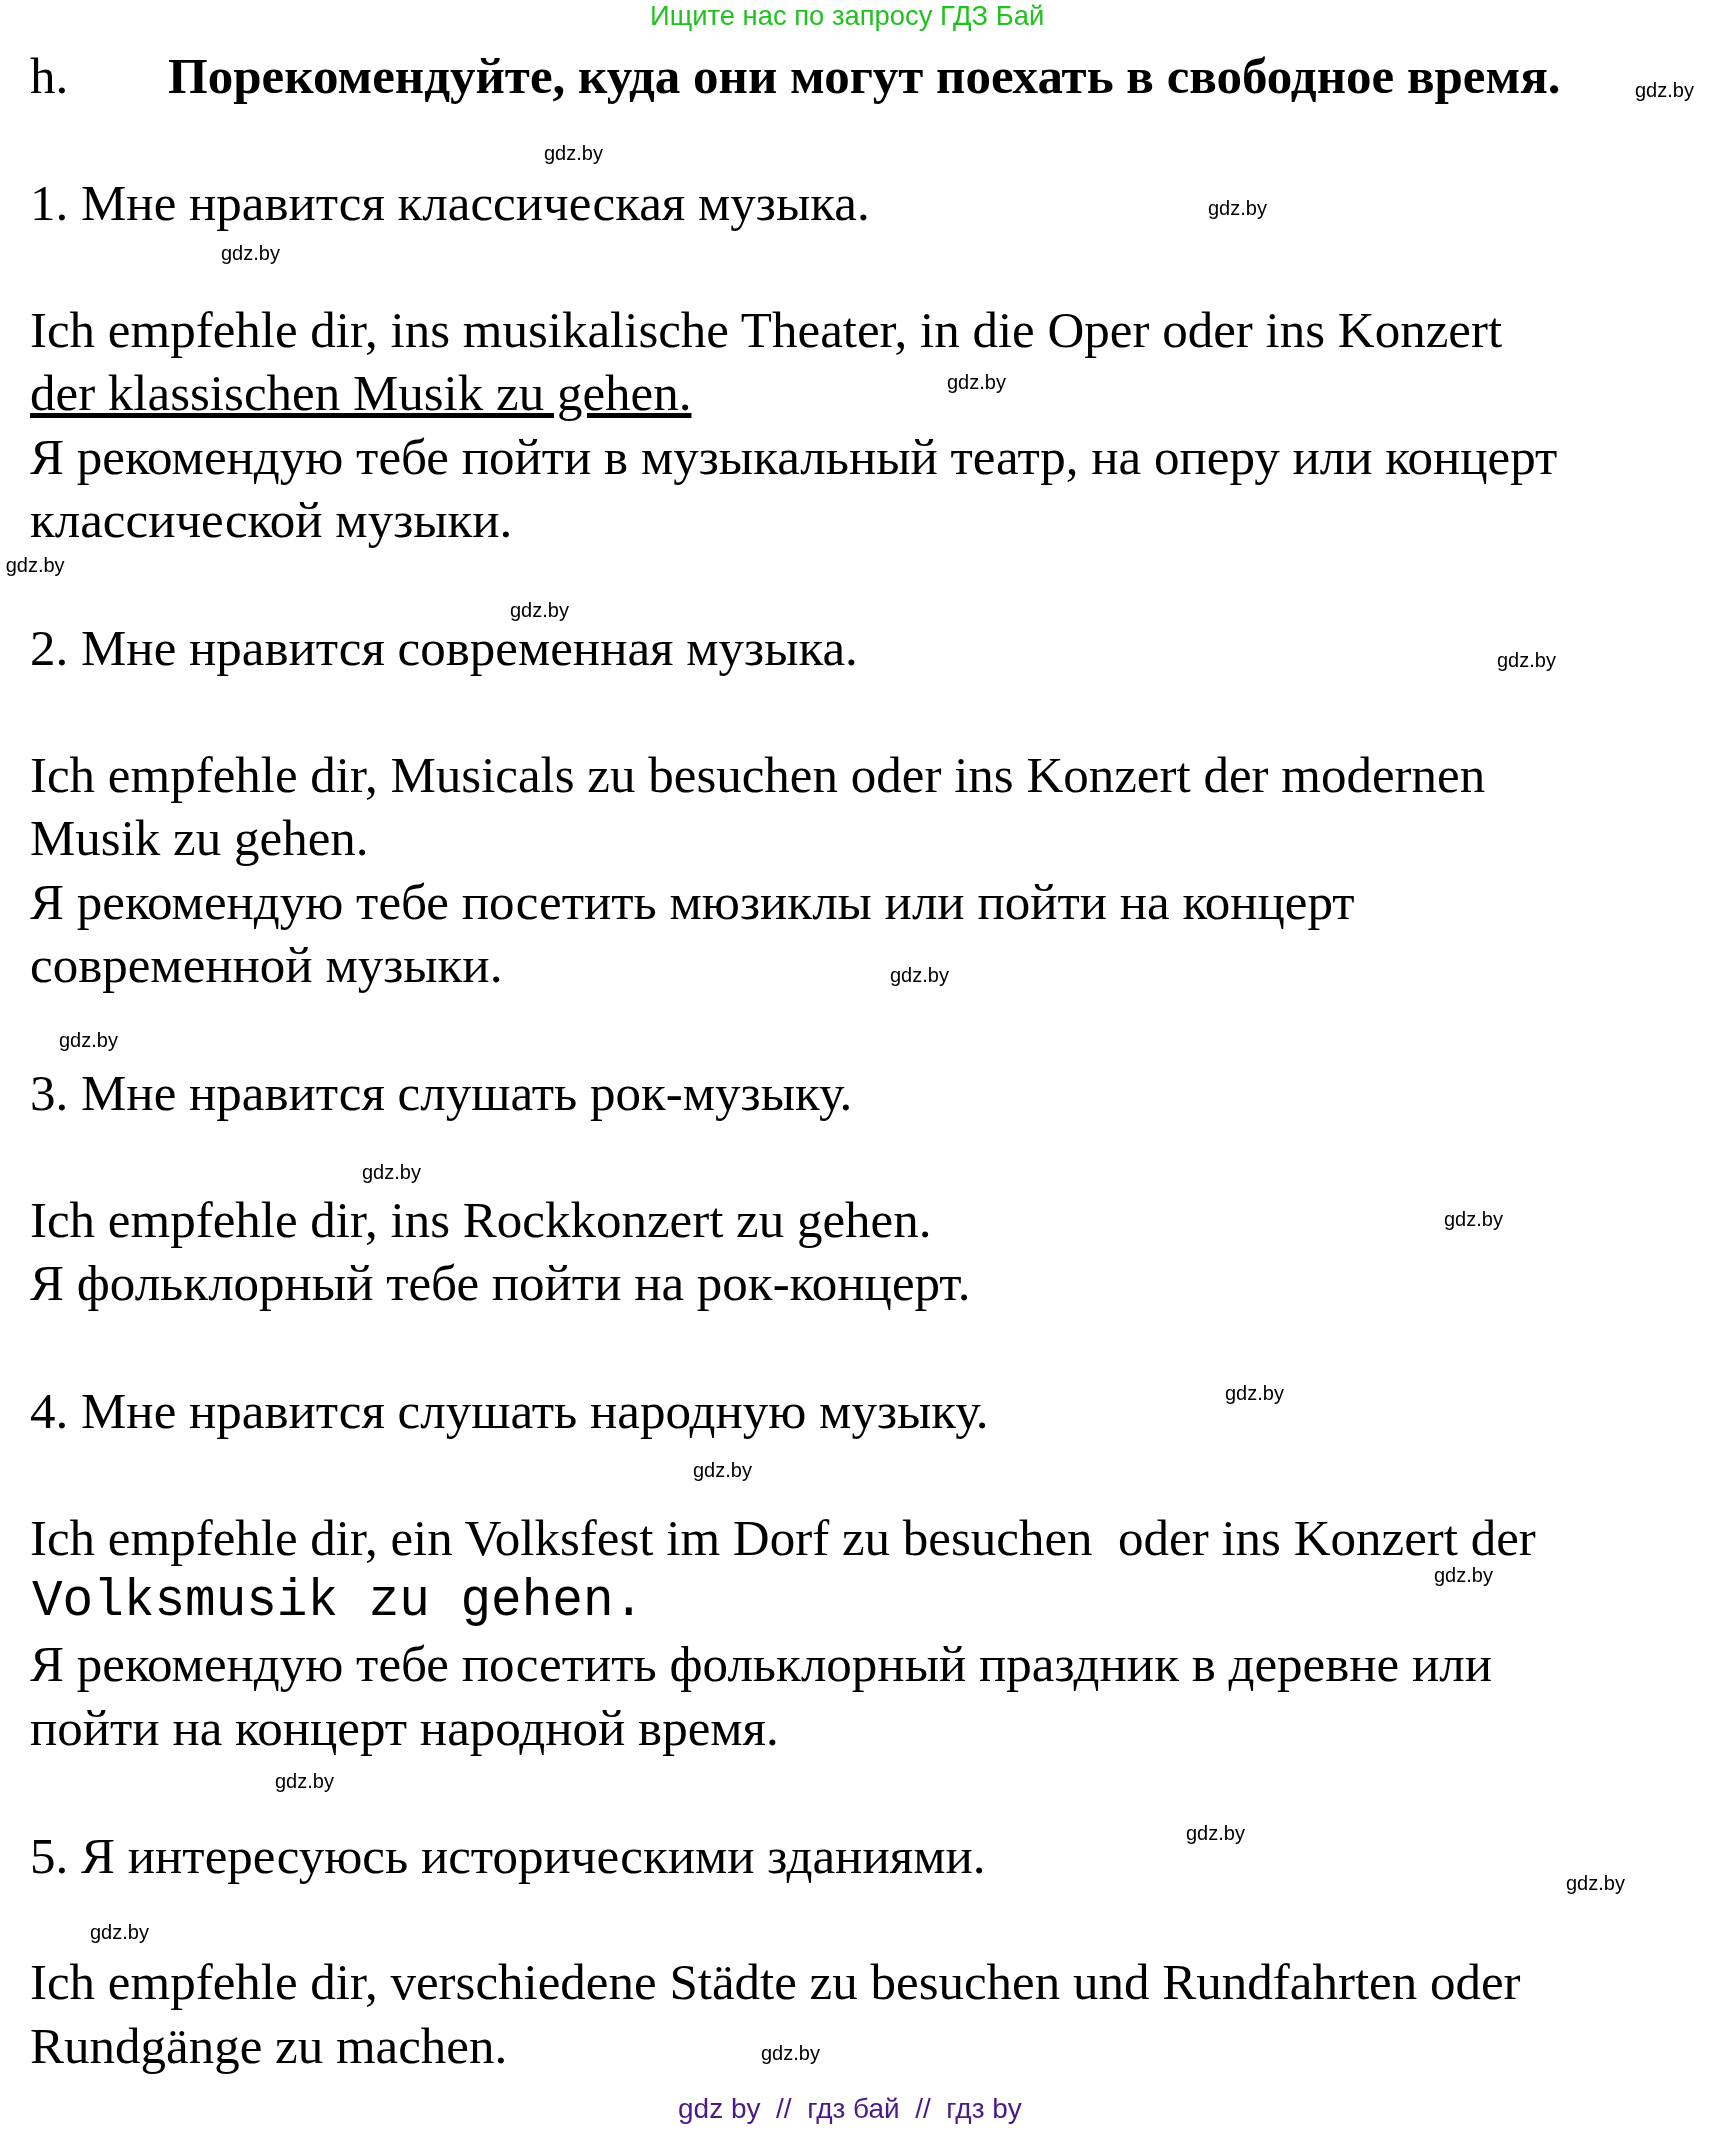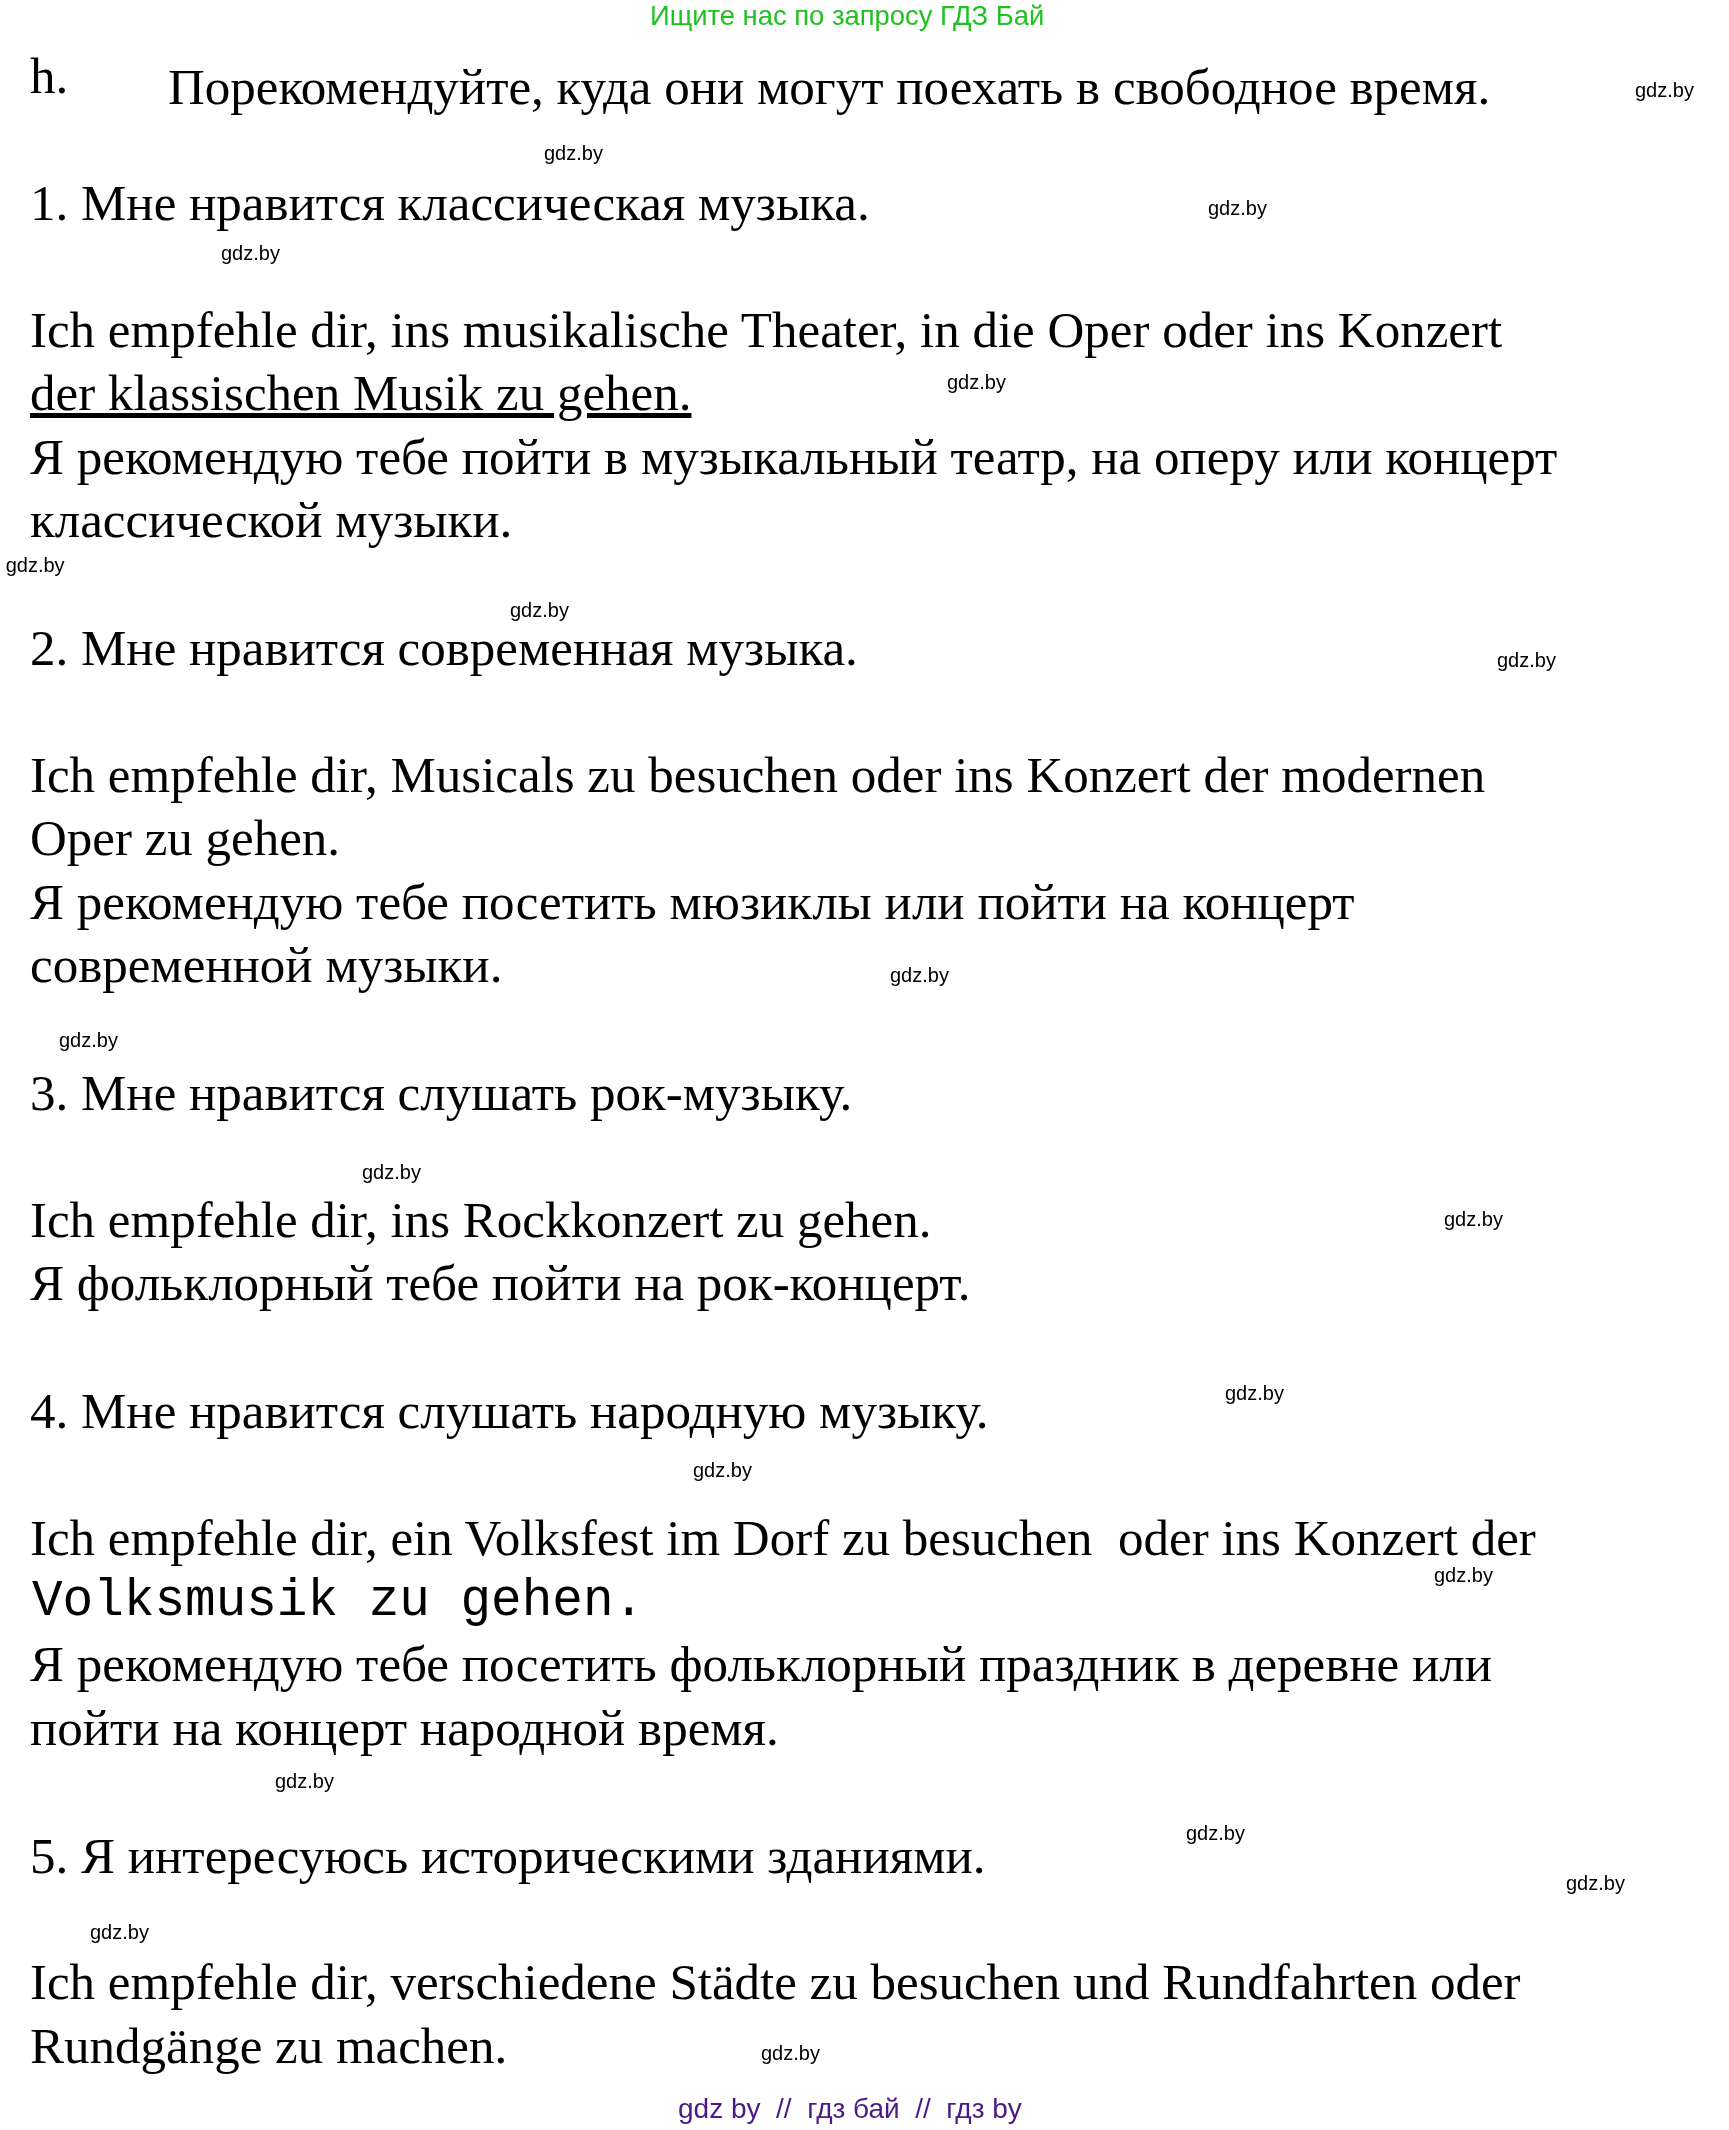--- a/index.html
+++ b/index.html
@@ -9,31 +9,31 @@
   .main { font-family:"Liberation Serif", serif; font-size:51px; color:#000; line-height:63px; }
   .wm { font-family:"Liberation Sans", sans-serif; font-size:20px; color:#000; }
   .footer { font-family:"Liberation Sans", sans-serif; font-size:28px; color:#4b1a86; }
 </style>
 </head>
 <body>
 
 <div class="abs banner" style="left:650px;top:0px;">Ищите нас по запросу ГДЗ Бай</div>
 
 <div class="abs main" style="left:30px;top:45px;">h.</div>
-<div class="abs main" style="left:168px;top:56px;">Порекомендуйте, куда они могут поехать в свободное время.</div>
+<div class="abs main" style="left:168px;top:45px;font-weight:bold;">Порекомендуйте, куда они могут поехать в свободное время.</div>
 
 <div class="abs main" style="left:30px;top:172px;">1. Мне нравится классическая музыка.</div>
 <div class="abs main" style="left:30px;top:299px;">Ich empfehle dir, ins musikalische Theater, in die Oper oder ins Konzert</div>
 <div class="abs main" style="left:30px;top:362px;text-decoration:underline;">der klassischen Musik zu gehen.</div>
 <div class="abs main" style="left:30px;top:426px;">Я рекомендую тебе пойти в музыкальный театр, на оперу или концерт</div>
 <div class="abs main" style="left:30px;top:489px;">классической музыки.</div>
 
 <div class="abs main" style="left:30px;top:617px;">2. Мне нравится современная музыка.</div>
 <div class="abs main" style="left:30px;top:744px;">Ich empfehle dir, Musicals zu besuchen oder ins Konzert der modernen</div>
-<div class="abs main" style="left:30px;top:807px;">Oper zu gehen.</div>
+<div class="abs main" style="left:30px;top:807px;">Musik zu gehen.</div>
 <div class="abs main" style="left:30px;top:871px;">Я рекомендую тебе посетить мюзиклы или пойти на концерт</div>
 <div class="abs main" style="left:30px;top:934px;">современной музыки.</div>
 
 <div class="abs main" style="left:30px;top:1062px;">3. Мне нравится слушать рок-музыку.</div>
 <div class="abs main" style="left:30px;top:1189px;">Ich empfehle dir, ins Rockkonzert zu gehen.</div>
 <div class="abs main" style="left:30px;top:1252px;">Я фольклорный тебе пойти на рок-концерт.</div>
 
 <div class="abs main" style="left:30px;top:1380px;">4. Мне нравится слушать народную музыку.</div>
 <div class="abs main" style="left:30px;top:1507px;white-space:pre;">Ich empfehle dir, ein Volksfest im Dorf zu besuchen  oder ins Konzert der</div>
 <div class="abs main" style="left:32px;top:1570px;font-family:Liberation Mono, monospace;">Volksmusik zu gehen.</div>

